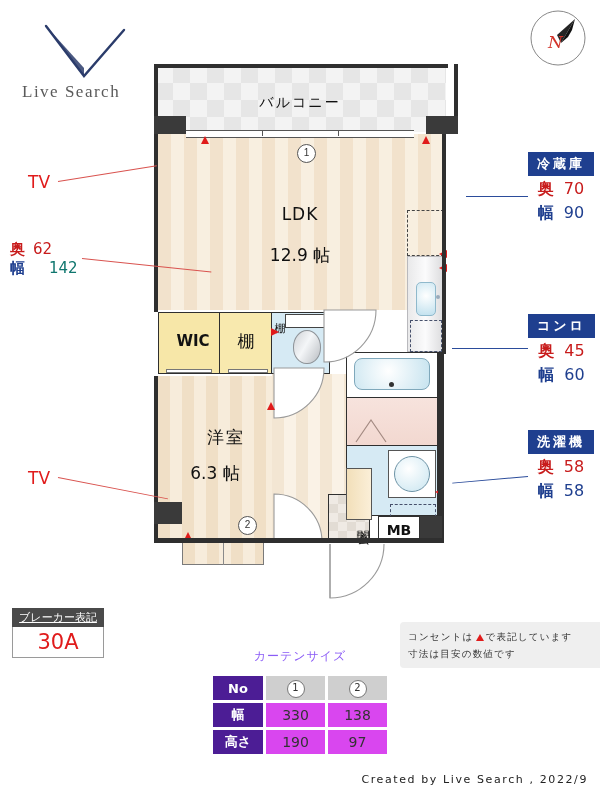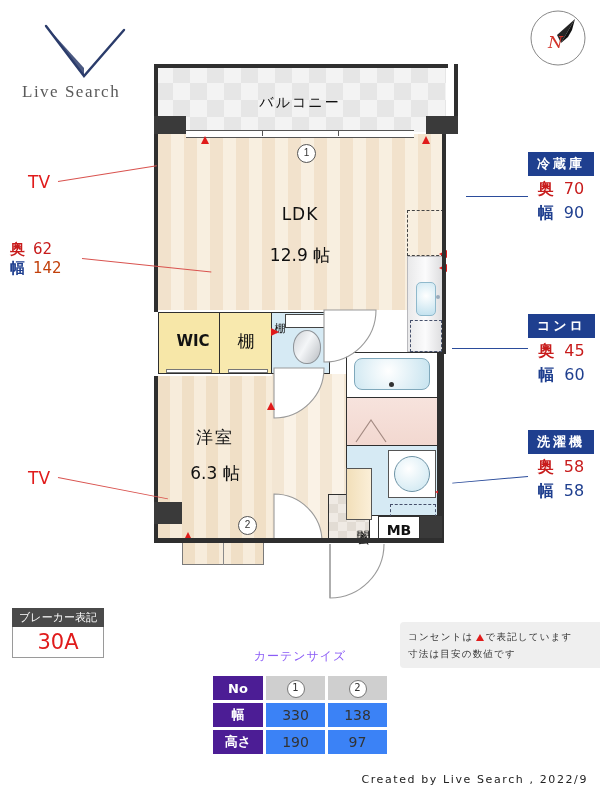--- a/index.html
+++ b/index.html
@@ -106,47 +106,47 @@
   .leader{position:absolute;background:#2b4c9b;height:1px;}
   .leader.red{background:#d9534f;}
 
   .tvlabel{position:absolute;color:#e01b1b;font-size:17px;
     font-family:"DejaVu Sans","Liberation Sans",sans-serif;}
   .dimleft{position:absolute;font-size:15px;white-space:nowrap;
     font-family:"DejaVu Sans","Liberation Sans",sans-serif;}
   .dimleft .k{color:#c81c1c;font-weight:bold;}
   .dimleft .kb{color:#1f3f8f;font-weight:bold;}
   .dimleft .v{color:#c81c1c;margin-left:8px;}
-  .dimleft .vb{color:#c2410c;margin-left:8px;}
+  .dimleft .vb{color:#0f766e;margin-left:24px;}
 
   
   #breaker{left:12px;top:608px;width:92px;}
   #breaker .ttl{background:#4a4a4a;color:#fff;font-size:11px;padding:2px 0;
     text-align:center;letter-spacing:0px;
-    font-family:"DejaVu Sans","Liberation Sans",sans-serif;}
+    font-family:"DejaVu Sans","Liberation Sans",sans-serif;text-decoration:underline;}
   #breaker .val{border:1px solid #9a9a9a;border-top:none;background:#fff;
     color:#e01b1b;font-size:21px;text-align:center;padding:3px 0;
     font-family:"DejaVu Sans","Liberation Sans",sans-serif;}
 
   
   #notes{left:400px;top:622px;width:190px;background:#efefef;border-radius:4px;
     padding:6px 8px;font-size:9.5px;color:#333;line-height:1.8;letter-spacing:1.2px;
     font-family:"DejaVu Sans","Liberation Sans",sans-serif;}
   #notes .tri{display:inline-block;width:0;height:0;
     border-left:4px solid transparent;border-right:4px solid transparent;
     border-bottom:7px solid #e01b1b;vertical-align:-1px;margin:0 2px;}
 
   
   #curtain{left:210px;top:648px;width:180px;}
   #curtain .cap{text-align:center;font-size:12px;color:#8b5cf6;margin-bottom:8px;
     letter-spacing:1px;font-family:"DejaVu Sans","Liberation Sans",sans-serif;}
   #curtain table{border-collapse:separate;border-spacing:3px;width:100%;}
   #curtain th{background:#4c1d95;color:#fff;font-size:13px;width:48px;height:22px;
     font-family:"DejaVu Sans","Liberation Sans",sans-serif;}
-  #curtain td{background:#3b82f6;color:#333;font-size:14px;text-align:center;height:22px;
+  #curtain td{background:#d946ef;color:#333;font-size:14px;text-align:center;height:22px;
     font-family:"DejaVu Sans","Liberation Sans",sans-serif;}
   #curtain td.hd{background:#cfcfcf;}
   #curtain .cnum{display:inline-block;width:16px;height:16px;border-radius:50%;
     border:1px solid #777;background:#fff;font-size:10px;line-height:14px;}
 
   
   #credit{right:12px;bottom:14px;font-size:11px;color:#222;letter-spacing:1.6px;
     font-family:"DejaVu Sans","Liberation Sans",sans-serif;}
 </style>
 </head>
@@ -238,21 +238,21 @@
     <path d="M2 2 L2 54 A52 52 0 0 0 54 2 Z" fill="#ffffff" stroke="#9a9a9a" stroke-width="1.1"></path>
   </svg>
   <svg class="abs" style="left:122px;top:302px;" width="62" height="62">
     <path d="M2 2 L2 52 A50 50 0 0 0 52 2 Z" fill="#ffffff" stroke="#9a9a9a" stroke-width="1.1"></path>
   </svg>
   <svg class="abs" style="left:122px;top:428px;" width="56" height="56">
     <path d="M2 50 L2 2 A48 48 0 0 1 50 50 Z" fill="#ffffff" stroke="#9a9a9a" stroke-width="1.1"></path>
   </svg>
 
   <div class="abs floor-wood2" style="left:8px;top:312px;width:114px;height:166px;"></div>
-  <div class="lbl" style="left:8px;top:362px;width:114px;font-size:17px;letter-spacing:2px;">洋室</div>
+  <div class="lbl" style="left:19px;top:362px;width:114px;font-size:17px;letter-spacing:2px;">洋室</div>
   <div class="lbl" style="left:8px;top:398px;width:114px;font-size:17px;">6.3 帖</div>
   <div class="winnum" style="left:88px;top:452px;">2</div>
   <div class="wallthin abs" style="left:4px;top:312px;width:4px;height:166px;"></div>
   <div class="wall abs" style="left:4px;top:438px;width:28px;height:22px;"></div>
   <div class="outlet down" style="left:117px;top:338px;"></div>
   <div class="outlet down" style="left:34px;top:468px;"></div>
 
   <div class="abs tile-ent" style="left:178px;top:430px;width:42px;height:48px;border:1.4px solid #2f2f2f;box-sizing:border-box;"></div>
   <div class="lbl" style="left:178px;top:436px;width:42px;font-size:13px;writing-mode:vertical-rl;line-height:1.05;height:40px;">玄関</div>
   <div class="abs" style="left:196px;top:404px;width:26px;height:52px;background:linear-gradient(90deg,#f2dfb9,#fbefd8);border:1.2px solid #555;box-sizing:border-box;"></div>

